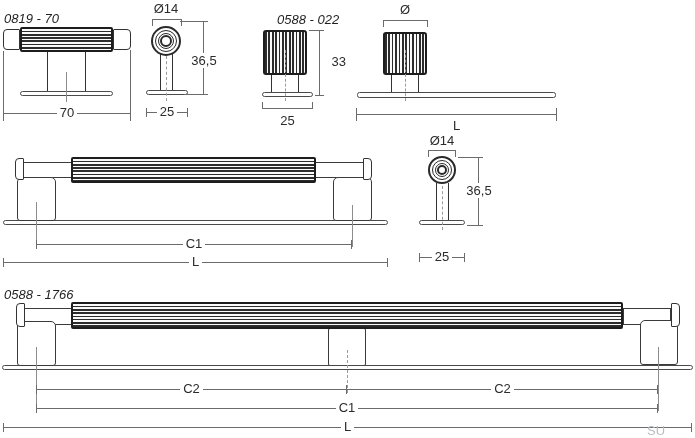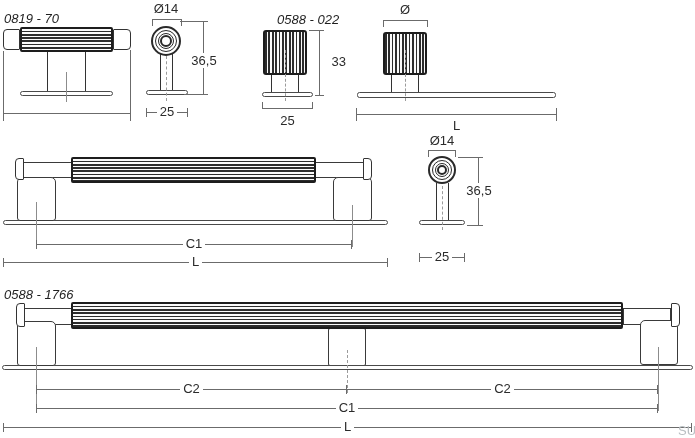--- a/index.html
+++ b/index.html
@@ -34,20 +34,21 @@
   <div class="d code" style="left:4px;top:11px">0819 - 70</div>
   <div class="d stem" style="left:47px;top:51px;width:39px;height:41px;z-index:1"></div>
   <div class="d plate" style="left:20px;top:91px;width:93px;height:5px;z-index:1"></div>
   <div class="d capL" style="left:3px;top:29px;width:17px;height:21px;z-index:4"></div>
   <div class="d ribh" style="left:20px;top:27px;width:93px;height:25px;z-index:2"></div>
   <div class="d capR" style="left:113px;top:29px;width:18px;height:21px;z-index:4"></div>
   <div class="d cl" style="left:66px;top:72px;width:1px;height:30px"></div>
   <div class="d ln" style="left:3px;top:51px;width:1px;height:70px"></div>
   <div class="d ln" style="left:130px;top:50px;width:1px;height:71px"></div>
   <div class="d ln" style="left:3px;top:113px;width:128px;height:1px"></div>
+  <div class="d t" style="left:3px;top:106px;width:128px"><span>70</span></div>
 
   <div class="d t" style="left:145px;top:2px;width:42px"><span>Ø14</span></div>
   <div class="d ln" style="left:152px;top:19px;width:30px;height:1px"></div>
   <div class="tk" style="left:152px;top:19px;height:7px"></div>
   <div class="tk" style="left:181px;top:19px;height:7px"></div>
   <div class="d stem" style="left:160px;top:54px;width:13px;height:37px;z-index:1"></div>
   <div class="d dash" style="left:166px;top:56px;height:45px"></div>
   <div class="d plate" style="left:146px;top:90px;width:42px;height:5px;z-index:1"></div>
   <div class="d ring" style="left:151px;top:26px;width:30px;height:30px;border-width:2px"></div>
   <div class="d ring" style="left:155px;top:30px;width:22px;height:22px"></div>
@@ -149,15 +150,15 @@
   <div class="d t" style="left:347px;top:382px;width:311px"><span>C2</span></div>
   <div class="d ln" style="left:36px;top:408px;width:622px;height:1px"></div>
   <div class="tk" style="left:36px;top:404px"></div>
   <div class="tk" style="left:657px;top:404px"></div>
   <div class="d t" style="left:36px;top:401px;width:622px"><span>C1</span></div>
   <div class="d ln" style="left:3px;top:427px;width:689px;height:1px"></div>
   <div class="tk" style="left:3px;top:423px"></div>
   <div class="tk" style="left:691px;top:423px"></div>
   <div class="d t" style="left:3px;top:420px;width:689px"><span>L</span></div>
 
-  <div class="d wm" style="left:678px;top:423px">SU</div>
+  <div class="d wm" style="left:647px;top:423px">SU</div>
 
 </div>
 
 </body></html>

